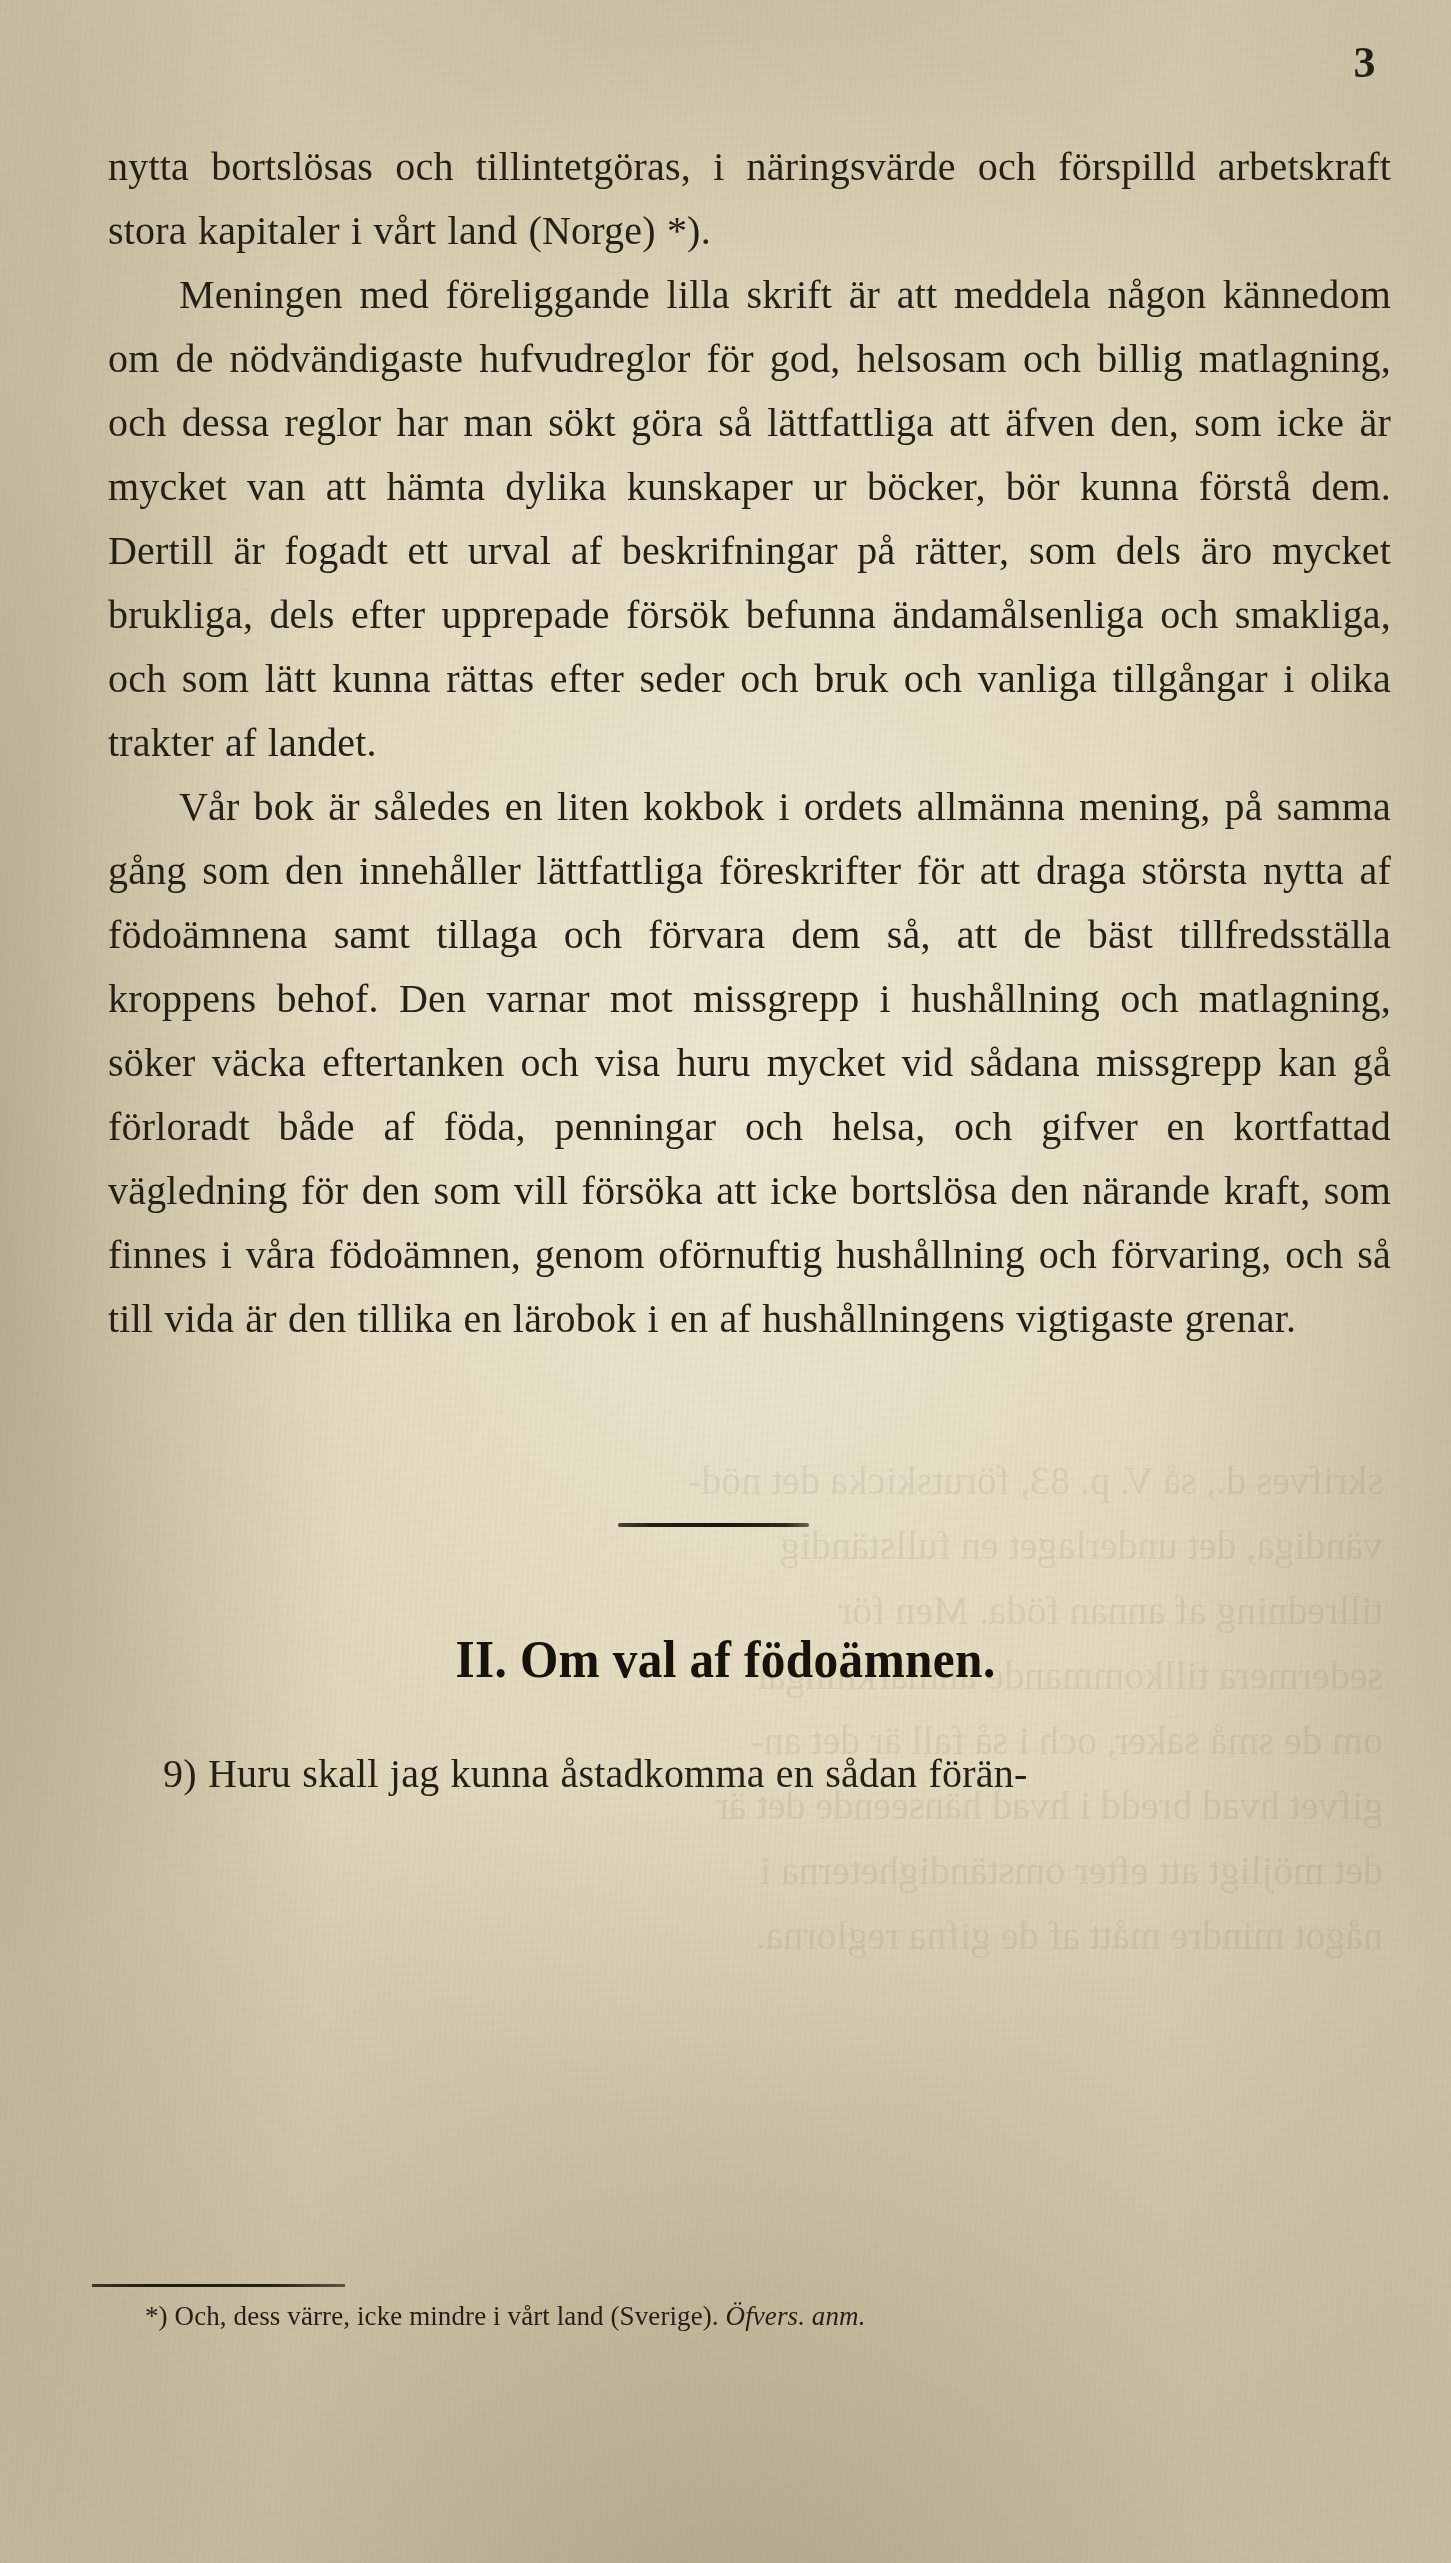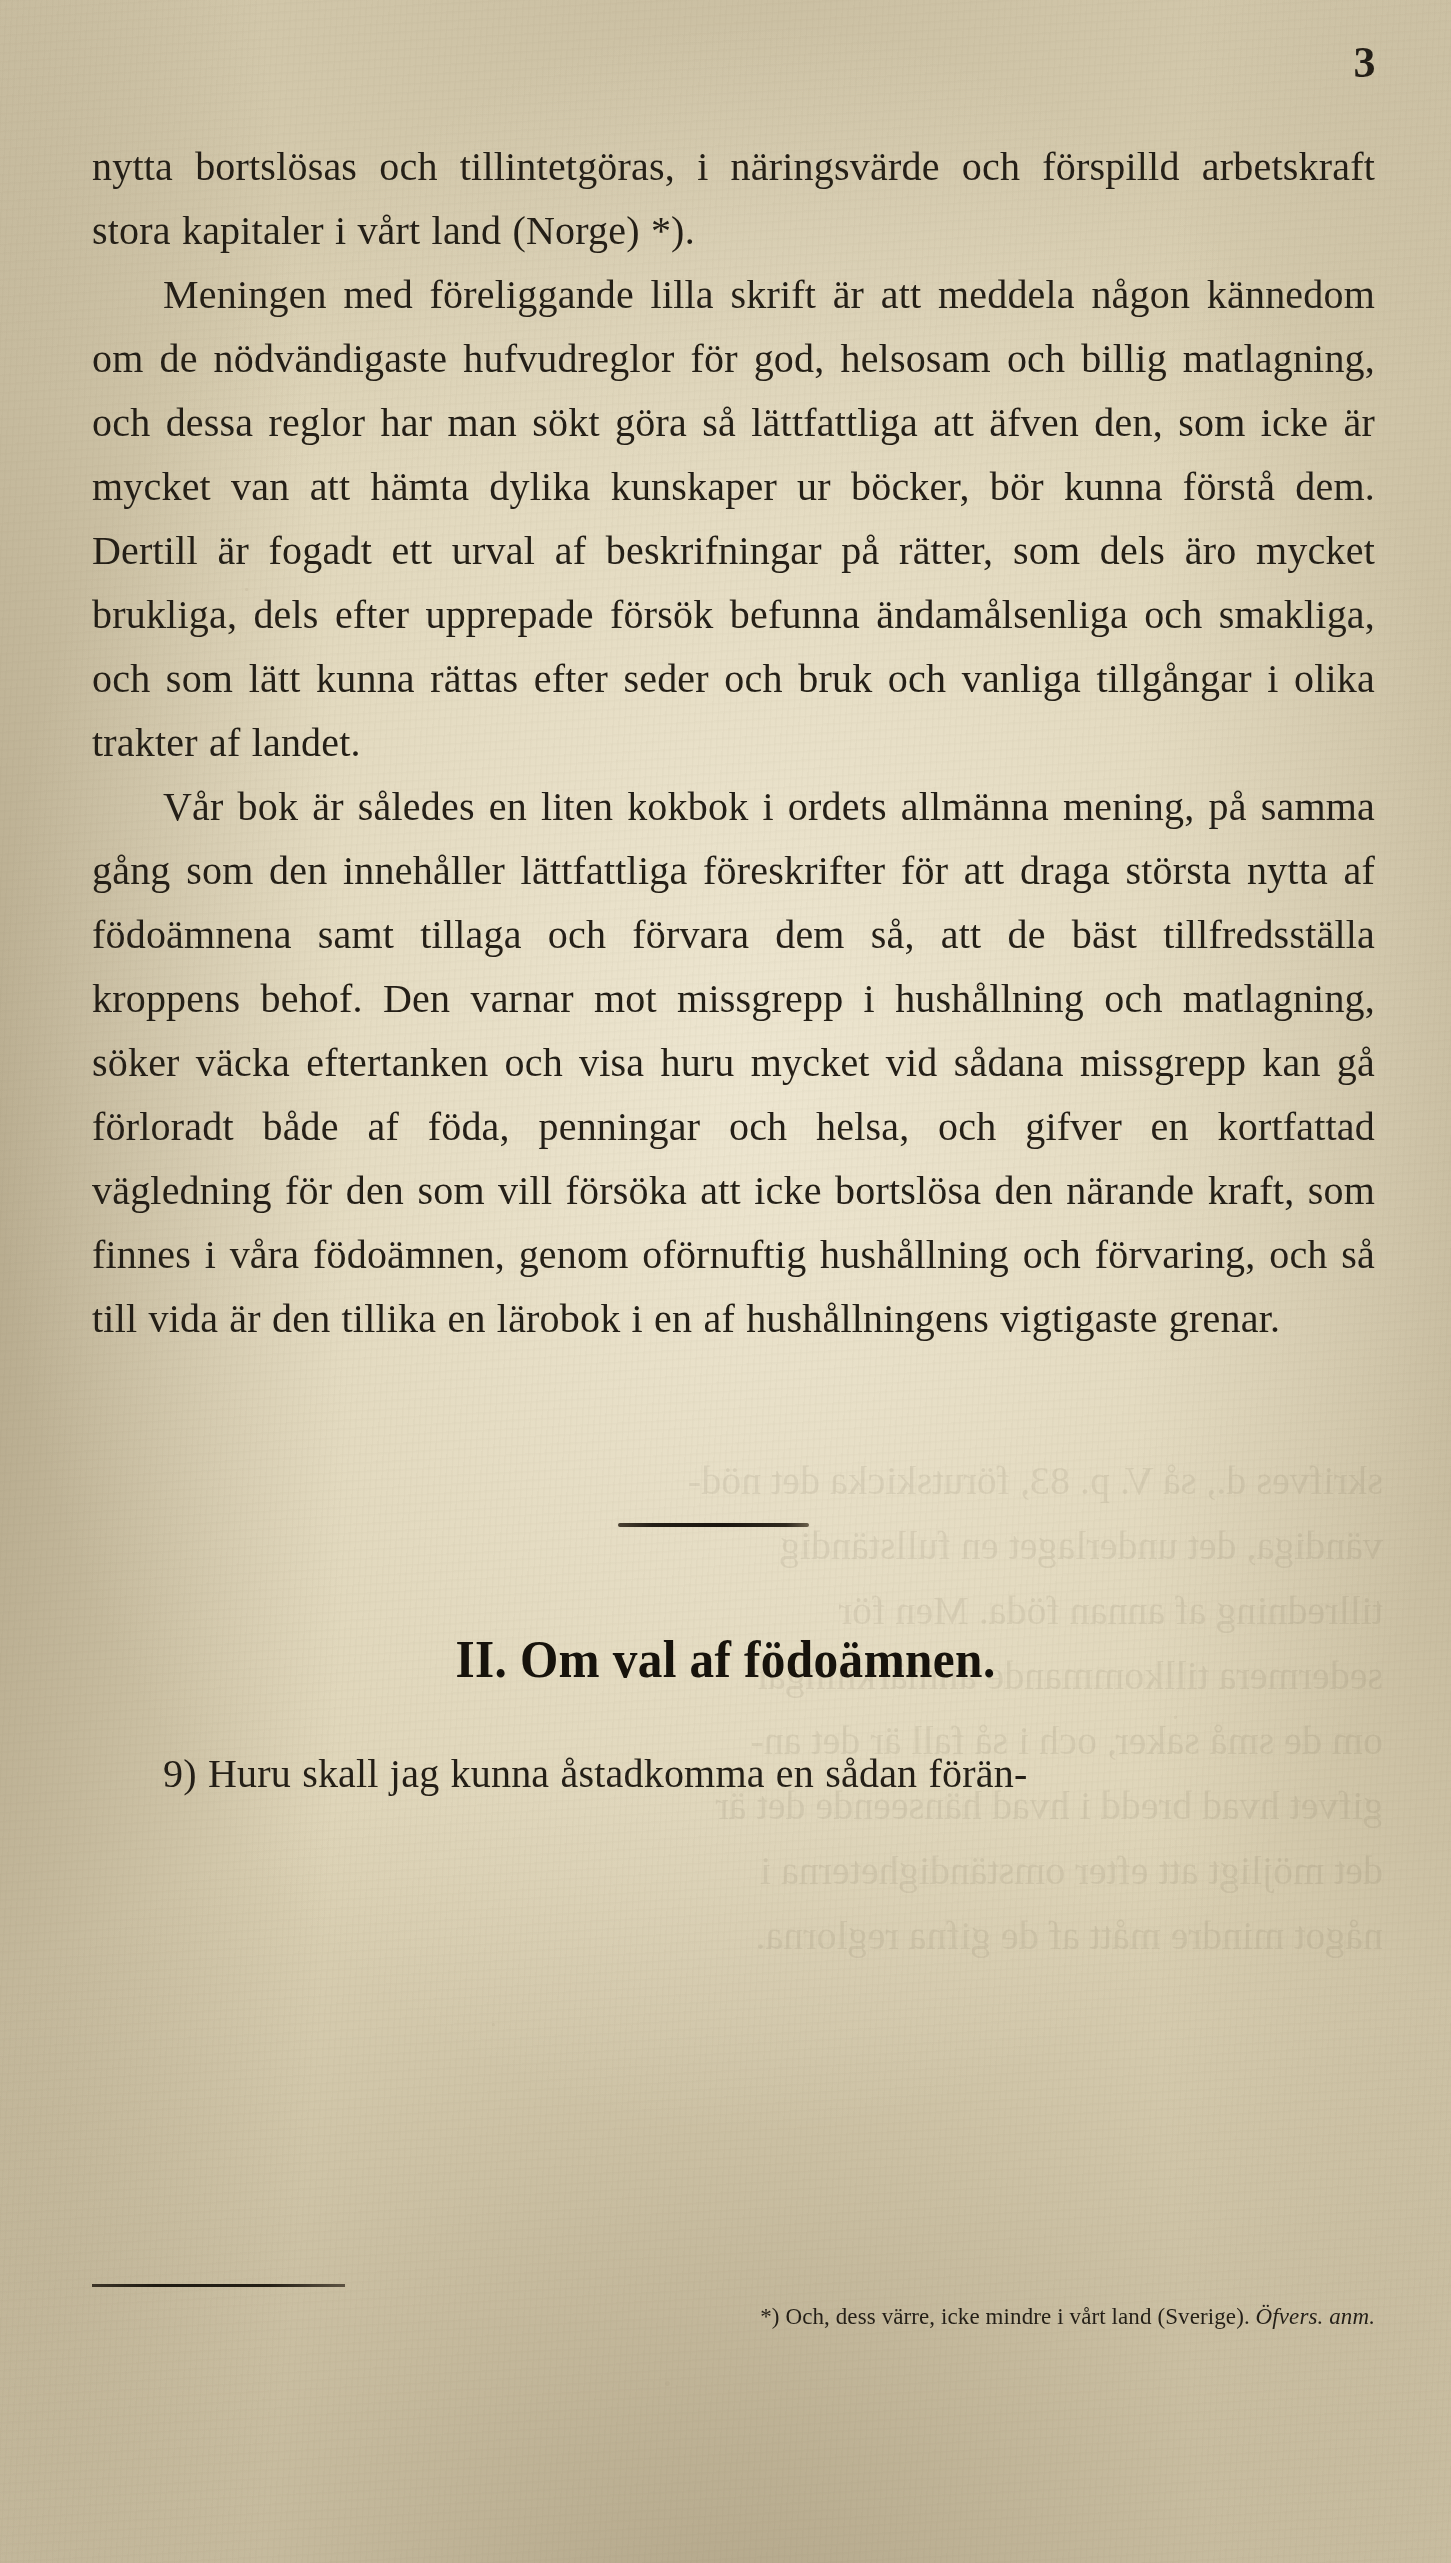--- a/index.html
+++ b/index.html
@@ -63,21 +63,21 @@
     position: absolute;
     right: 75px;
     top: 37px;
     font-size: 44px;
     font-weight: bold;
     letter-spacing: 0.5px;
   }
 
   #column {
     position: absolute;
-    left: 92px;
+    left: 108px;
     top: 135px;
     width: 1283px;
   }
 
   .para {
     font-size: 40px;
     line-height: 64px;
     text-align: justify;
     text-align-last: left;
     letter-spacing: 0.2px;
@@ -125,25 +125,24 @@
     width: 253px;
     height: 2.9px;
     background: linear-gradient(90deg, #3c3427 0%, #1e1a12 25%, #241f16 70%, #5c5242 100%);
   }
 
   #footnote {
     position: absolute;
     left: 145px;
     top: 2297px;
     width: 1230px;
-    font-size: 23px;
+    font-size: 27px;
     line-height: 39px;
     letter-spacing: 0.1px;
     white-space: nowrap;
-    text-align: right;
   }
   #footnote .it { font-style: italic; }
 </style>
 </head>
 <body>
 
 <div id="page">
 
   <div id="grain"></div>
 

